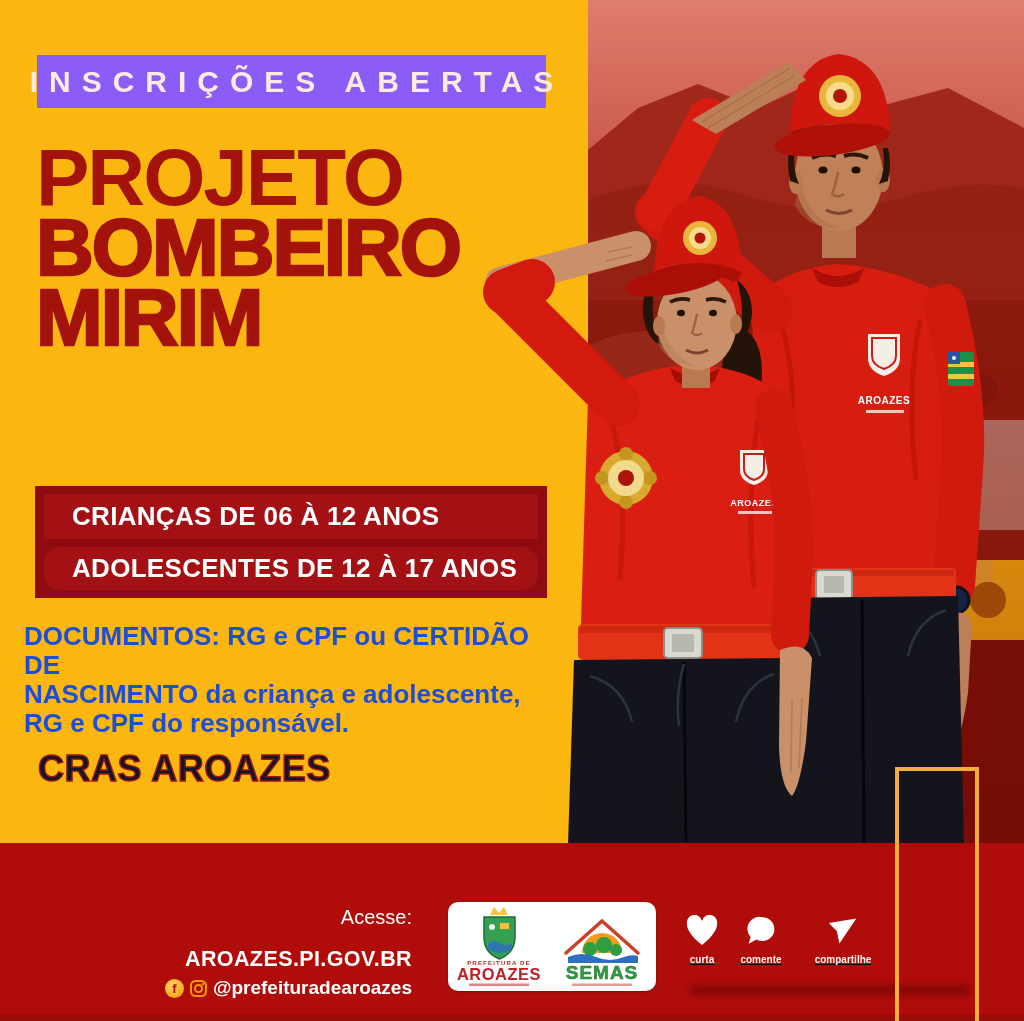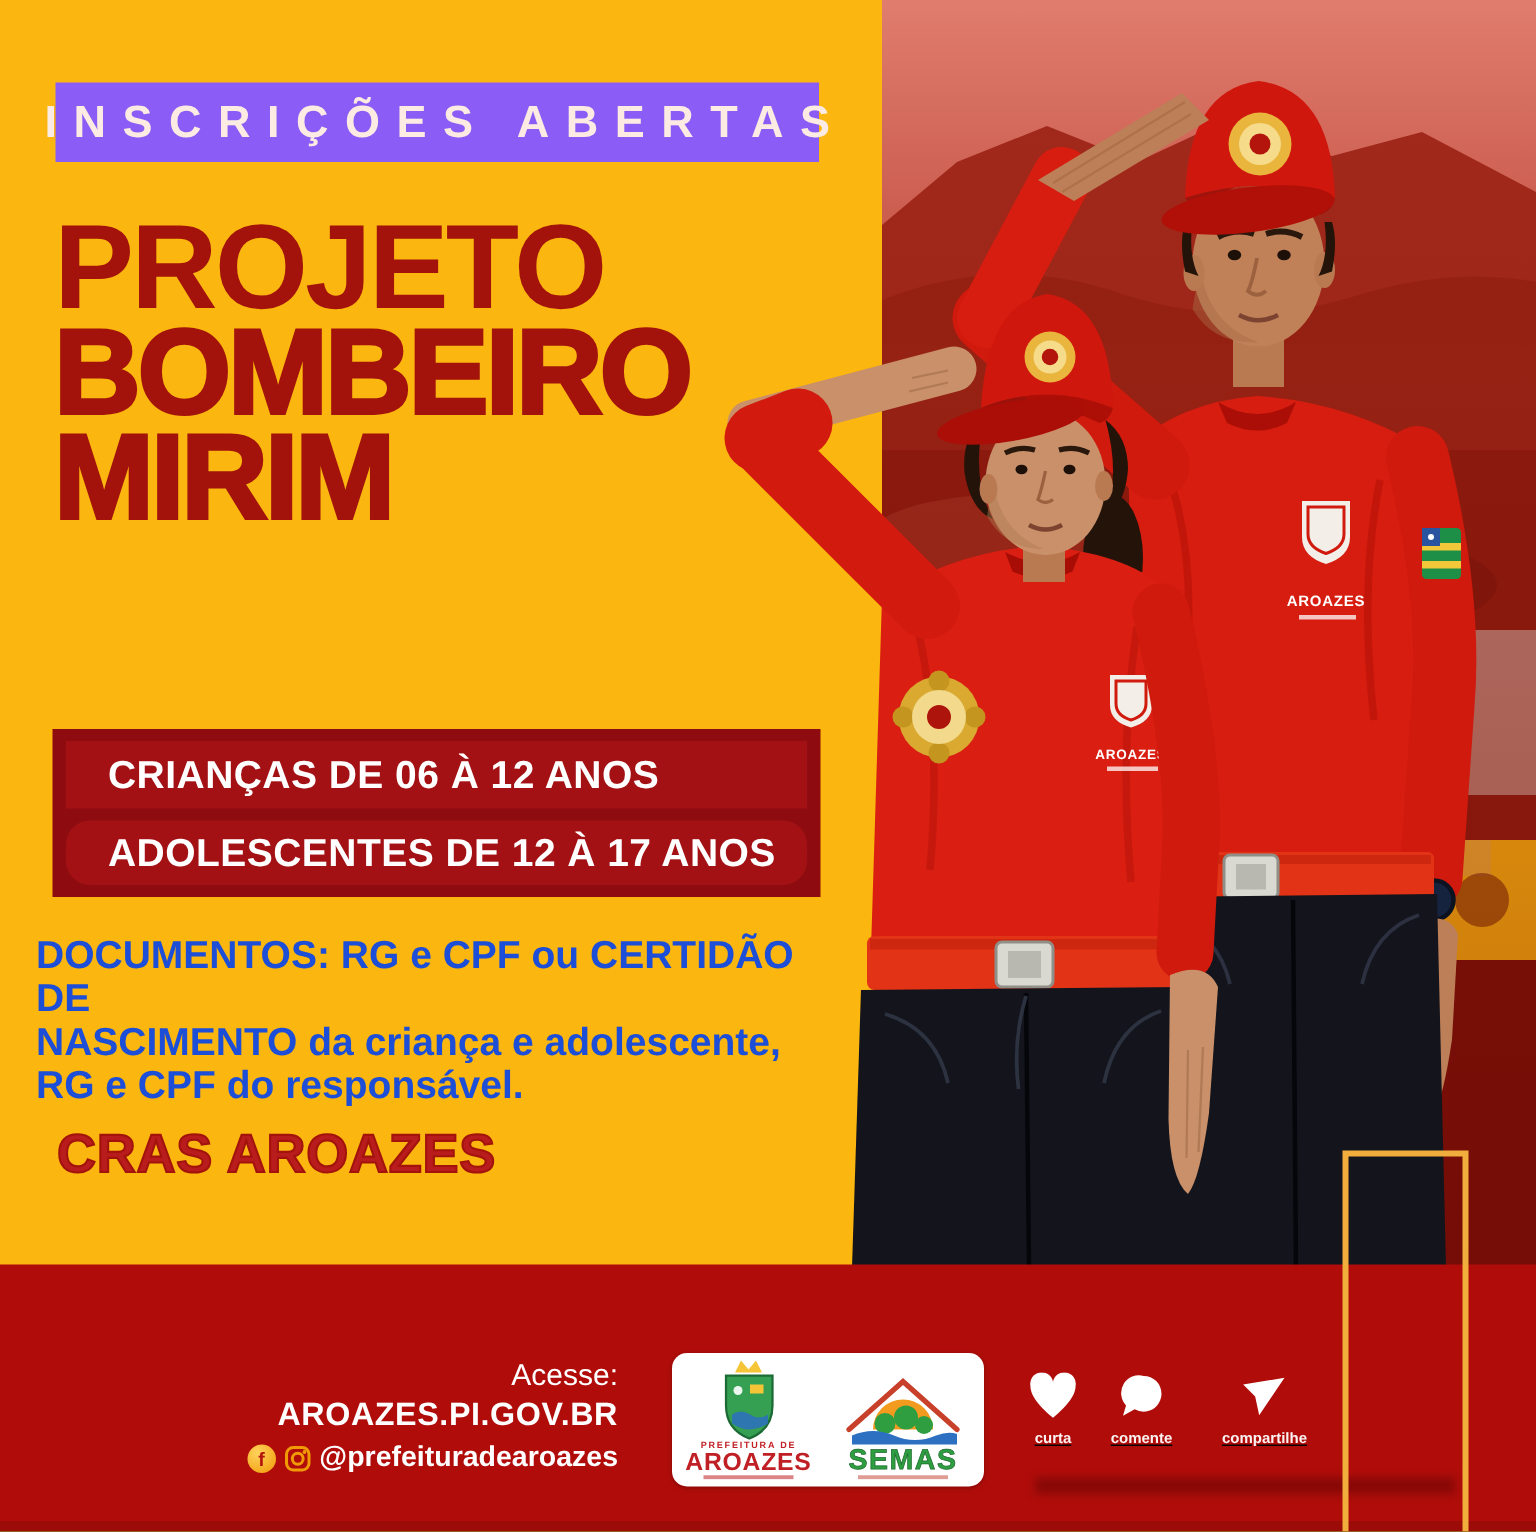--- a/index.html
+++ b/index.html
@@ -23,29 +23,29 @@
 
   .age-block{position:absolute;left:35px;top:486px;width:512px;background:#8e0c0f;padding:8px 9px;box-sizing:border-box;z-index:3;}
   .age-row{height:45px;background:#a31114;display:flex;align-items:center;padding-left:28px;margin-bottom:8px;}
   .age-row:last-child{margin-bottom:0;height:43px;border-radius:16px;}
   .age-row span{color:#ffffff;font-size:26px;font-weight:bold;letter-spacing:.3px;white-space:nowrap;}
 
   .docs{position:absolute;left:24px;top:622px;width:524px;z-index:3;color:#1d4ed8;font-size:26px;font-weight:bold;line-height:29px;}
   .docs-line{display:block;}
   .docs strong{font-weight:bold;}
 
-  .cras{position:absolute;left:38px;top:748px;z-index:3;color:#b91c1c;font-size:36px;font-weight:bold;-webkit-text-stroke:1.4px #a3130c;letter-spacing:.5px;}
+  .cras{position:absolute;left:38px;top:748px;z-index:3;color:#0f172a;font-size:36px;font-weight:bold;-webkit-text-stroke:1.4px #a3130c;letter-spacing:.5px;}
 
   .poster-footer{position:absolute;left:0;top:843px;width:1024px;height:178px;background:#b00d0a;z-index:5;}
   .footer-shade{position:absolute;left:690px;top:142px;width:280px;height:11px;background:rgba(60,0,0,.35);filter:blur(3px);}
   .footer-bottom-edge{position:absolute;left:0;bottom:0;width:100%;height:7px;background:#960c08;opacity:.8;}
 
   .access{position:absolute;left:150px;top:63px;width:262px;text-align:right;color:#fff;}
   .access-label{font-size:20px;font-weight:normal;}
-  .website{font-size:21.5px;font-weight:bold;letter-spacing:.4px;margin-top:2px;white-space:nowrap;}
+  .website{font-size:21.5px;font-weight:bold;letter-spacing:.4px;margin-top:18px;white-space:nowrap;}
   .handle-row{display:flex;justify-content:flex-end;align-items:center;gap:5px;margin-top:5px;}
   .handle-text{font-size:19px;font-weight:bold;white-space:nowrap;}
   .fb-icon{width:19px;height:19px;border-radius:50%;background:radial-gradient(circle at 35% 30%,#ffd25c,#f09a06);
     display:flex;align-items:center;justify-content:center;color:#b3150c;font-size:13px;font-weight:bold;line-height:19px;}
 
   .logo-box{position:absolute;left:448px;top:59px;width:204px;height:85px;background:#ffffff;border-radius:10px;
     display:flex;align-items:center;justify-content:space-around;box-shadow:0 1px 3px rgba(80,0,0,.45);padding:2px;}
 
   .actions{position:absolute;left:678px;top:71px;display:flex;}
   .action{display:flex;flex-direction:column;align-items:center;text-decoration:underline;}

